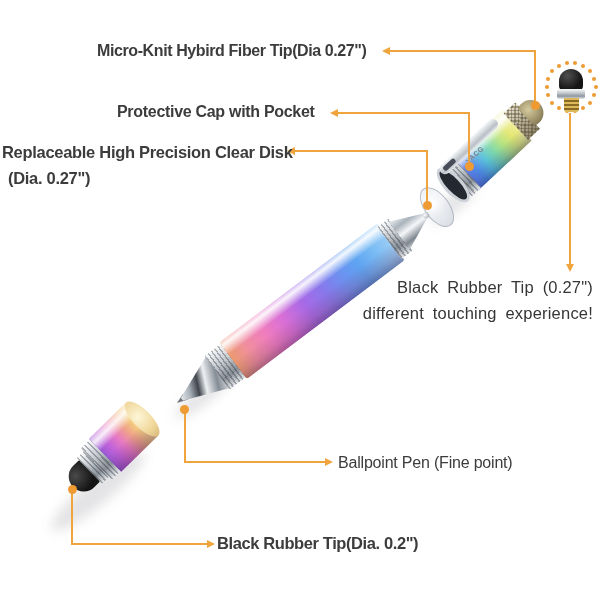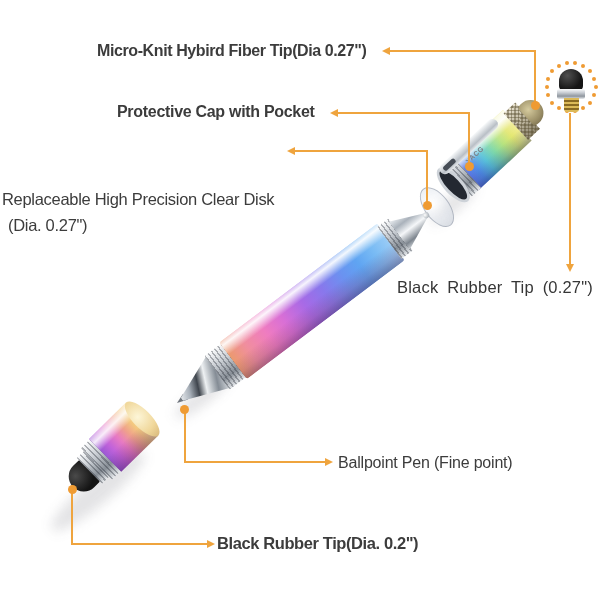--- a/index.html
+++ b/index.html
@@ -3,21 +3,21 @@
 <meta charset="utf-8">
 <style>
   html,body{margin:0;padding:0;}
   body{width:600px;height:600px;background:#ffffff;overflow:hidden;position:relative;
        font-family:"Liberation Sans", sans-serif;color:#3c3c3c;}
   .abs{position:absolute;}
   
   .lbl{position:absolute;white-space:nowrap;color:#3c3c3c;}
   .lbl-bold{font-weight:700;font-size:16px;letter-spacing:-0.4px;}
   .lbl-semi{font-weight:600;font-size:16px;letter-spacing:-0.3px;}
-  .lbl-med{font-weight:400;font-size:16.5px;letter-spacing:-0.3px;line-height:26px;margin-top:47px;}
+  .lbl-med{font-weight:700;font-size:16.5px;letter-spacing:-0.3px;line-height:26px;}
   .lbl-reg{font-weight:400;font-size:16px;letter-spacing:-0.2px;}
   .rubber-block{position:absolute;top:274px;right:7px;text-align:right;font-size:16.5px;
        font-weight:500;line-height:26px;letter-spacing:0.2px;word-spacing:4px;color:#363636;}
   
   .lead{position:absolute;background:#efa43e;}
   .lead-h{height:2px;}
   .lead-v{width:2px;}
   .dot{position:absolute;width:9px;height:9px;border-radius:50%;background:#ef9b33;}
   .arr{position:absolute;width:0;height:0;}
   .arr-left{border-top:4px solid transparent;border-bottom:4px solid transparent;border-right:8px solid #efa43e;}
@@ -179,15 +179,16 @@
 <div class="dot" style="left:68px;top:485px;"></div>
 
 <div class="lbl lbl-bold" style="left:97px;top:42px;">Micro-Knit Hybird Fiber Tip(Dia 0.27")</div>
 <div class="lbl lbl-semi" style="left:117px;top:103px;">Protective Cap with Pocket</div>
 <div class="lbl lbl-med" style="left:2px;top:139px;">
   <div>Replaceable High Precision Clear Disk</div>
   <div style="padding-left:6px;">(Dia. 0.27")</div>
 </div>
 <div class="rubber-block">
   <div>Black Rubber Tip (0.27")</div>
+  <div>different touching experience!</div>
 </div>
 <div class="lbl lbl-reg" style="left:338px;top:454px;">Ballpoint Pen (Fine point)</div>
 <div class="lbl lbl-bold" style="left:217px;top:534px;font-size:16.5px;">Black Rubber Tip(Dia. 0.2")</div>
 
 </body></html>

